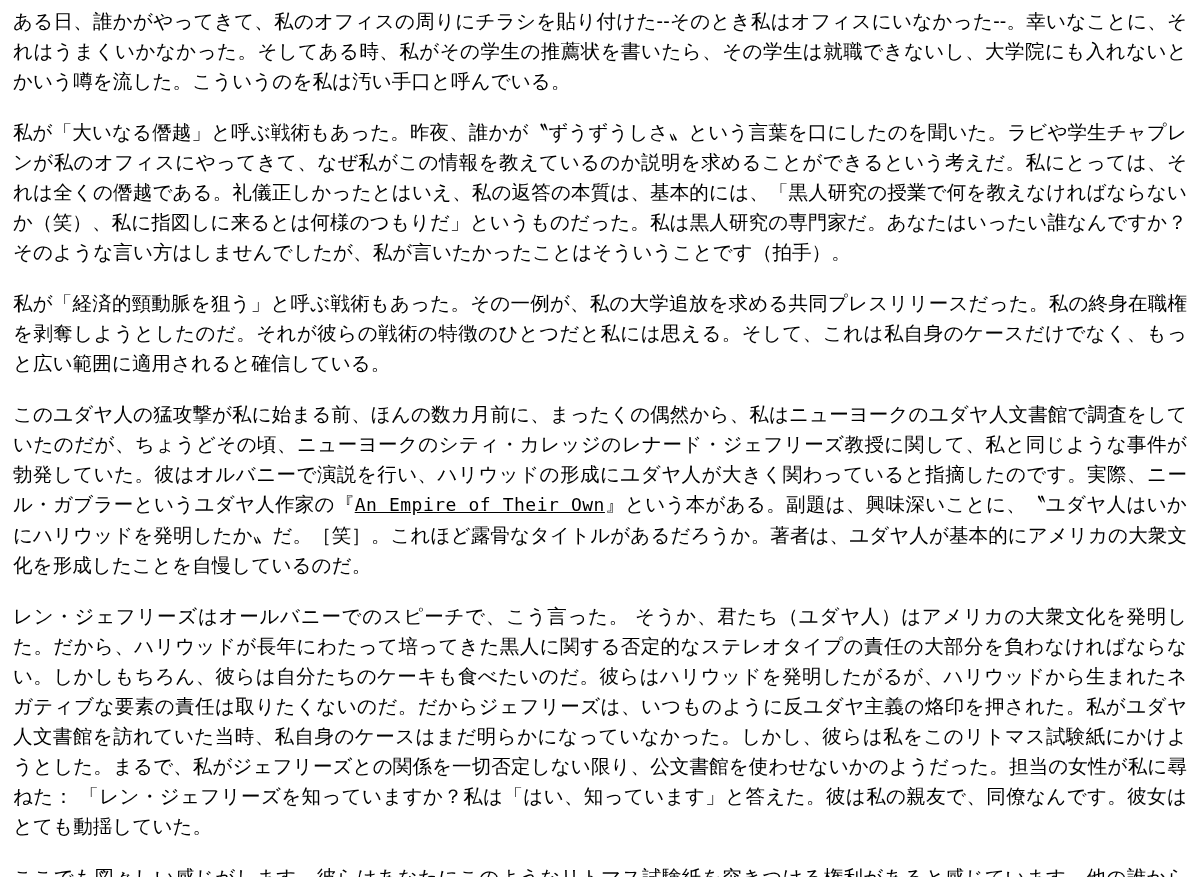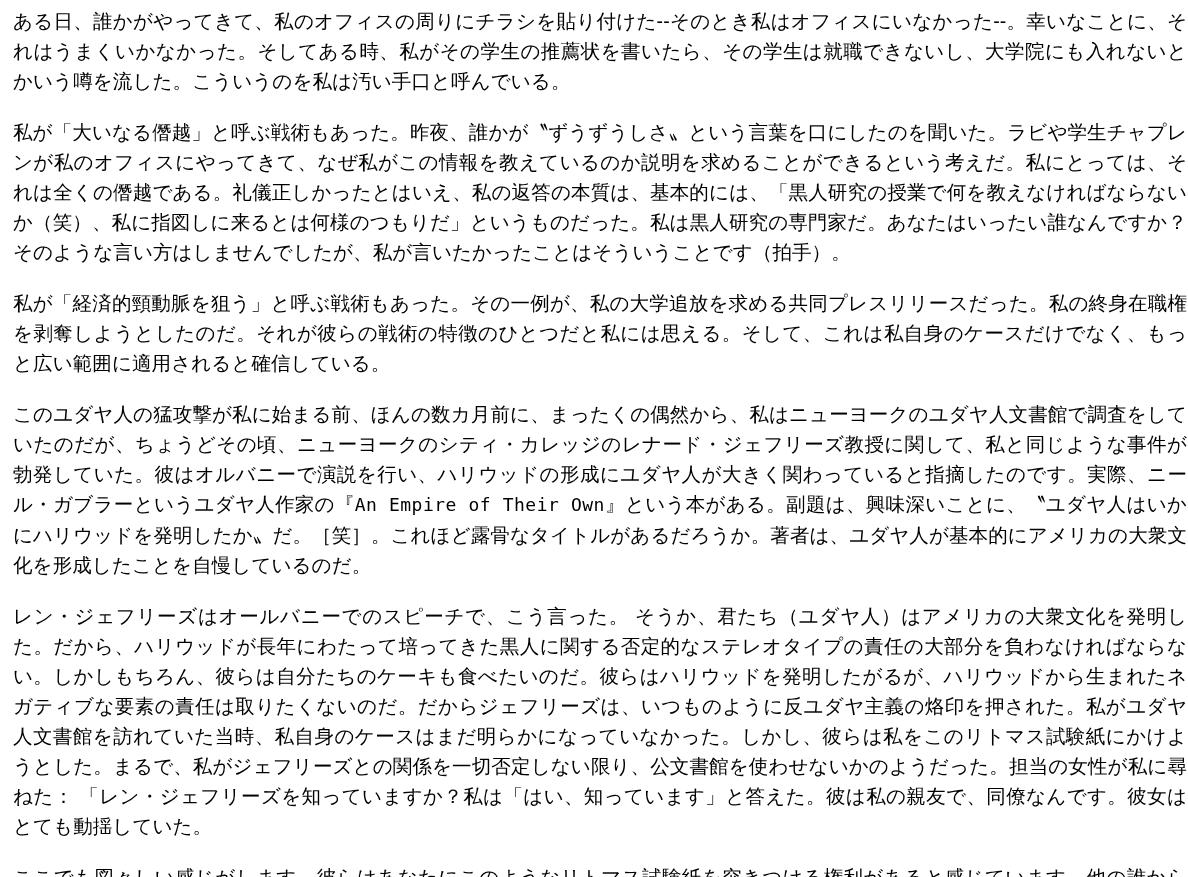--- a/index.html
+++ b/index.html
@@ -31,20 +31,21 @@
     margin: 0 0 21px 0;
     word-break: break-all;
   }
   .para:last-child {
     margin-bottom: 0;
   }
   .latin {
     font-family: "DejaVu Sans Mono", monospace;
     font-size: 18px;
     letter-spacing: 0.5px;
+    text-decoration: underline;
   }
 </style>
 </head>
 <body>
 
 <div class="page">
 
   <p class="para">ある日、誰かがやってきて、私のオフィスの周りにチラシを貼り付けた--そのとき私はオフィスにいなかった--。幸いなことに、それはうまくいかなかった。そしてある時、私がその学生の推薦状を書いたら、その学生は就職できないし、大学院にも入れないとかいう噂を流した。こういうのを私は汚い手口と呼んでいる。</p>
 
   <p class="para">私が「大いなる僭越」と呼ぶ戦術もあった。昨夜、誰かが〝ずうずうしさ〟という言葉を口にしたのを聞いた。ラビや学生チャプレンが私のオフィスにやってきて、なぜ私がこの情報を教えているのか説明を求めることができるという考えだ。私にとっては、それは全くの僭越である。礼儀正しかったとはいえ、私の返答の本質は、基本的には、「黒人研究の授業で何を教えなければならないか（笑）、私に指図しに来るとは何様のつもりだ」というものだった。私は黒人研究の専門家だ。あなたはいったい誰なんですか？そのような言い方はしませんでしたが、私が言いたかったことはそういうことです（拍手）。</p>

